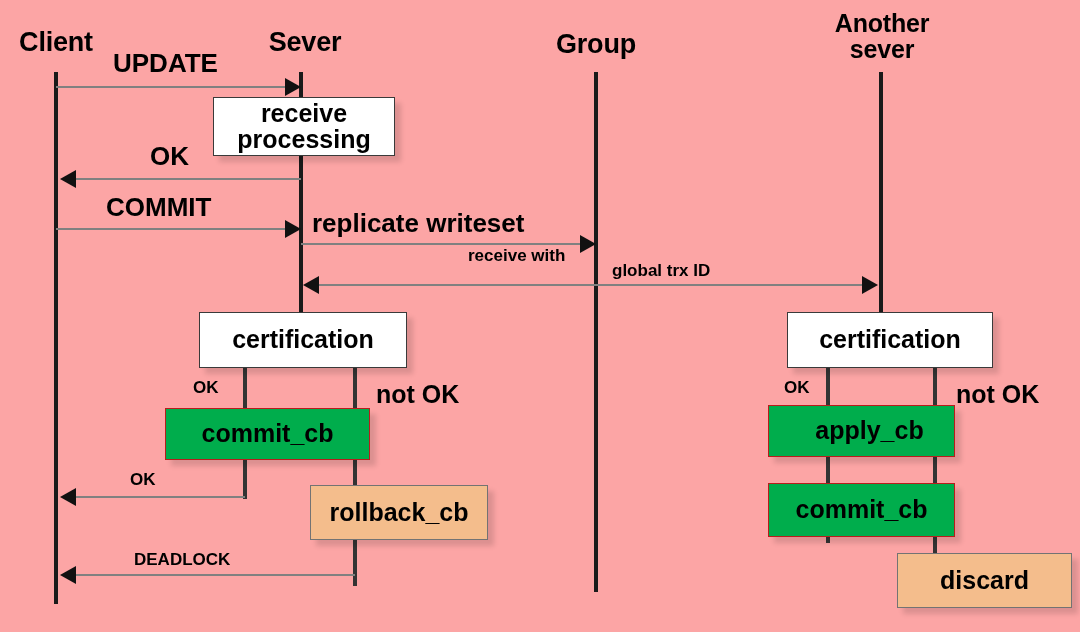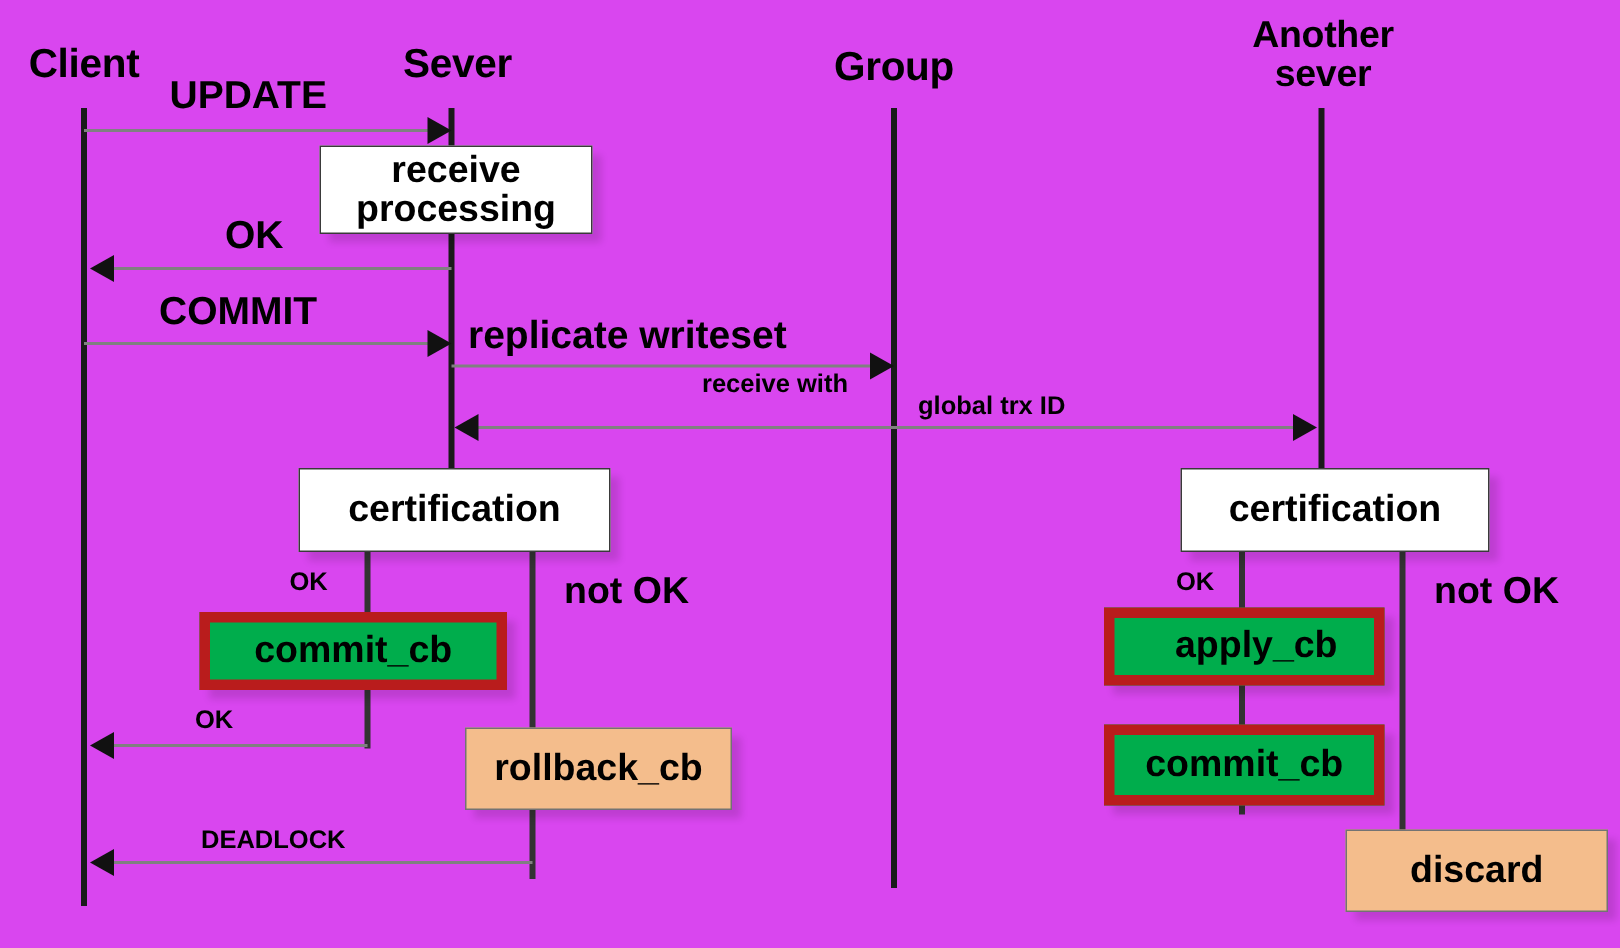--- a/index.html
+++ b/index.html
@@ -7,21 +7,21 @@
     padding: 0;
     background: #ffffff;
   }
   body {
     font-family: "Liberation Sans", sans-serif;
   }
   #canvas {
     position: relative;
     width: 1080px;
     height: 632px;
-    background: #d946ef;
+    background: #fca5a5;
     overflow: hidden;
   }
   
   .actor-label {
     position: absolute;
     font-weight: bold;
     color: #000000;
     text-align: center;
     line-height: 1.05;
     white-space: pre-line;
@@ -47,21 +47,22 @@
     line-height: 1.02;
     white-space: pre-line;
     box-shadow: 6px 6px 5px rgba(0,0,0,0.13);
   }
   .pbox.white {
     background: #ffffff;
     border: 1px solid #3a3a3a;
   }
   .pbox.green {
     background: #00ad4c;
-    border: 7px solid #b91c1c;
+    border: 1px solid #b91c1c;
+    margin-left: 32px;
   }
   .pbox.orange {
     background: #f4bd8c;
     border: 1px solid #737373;
     margin-left: 47px;
   }
   
   .msg-line {
     position: absolute;
     height: 2px;

